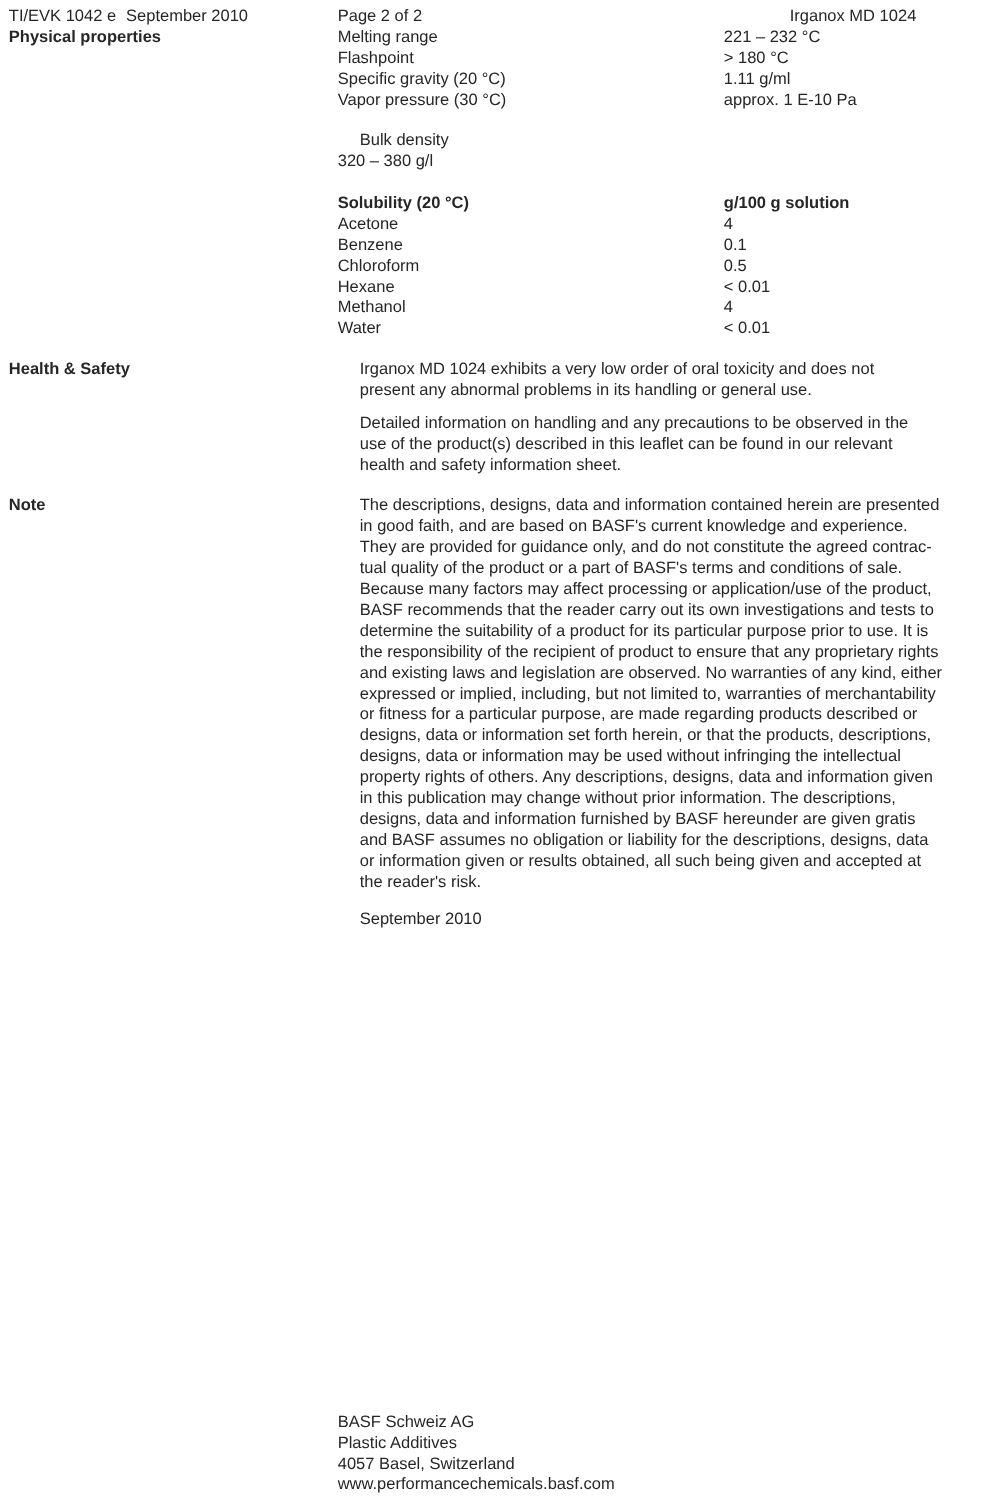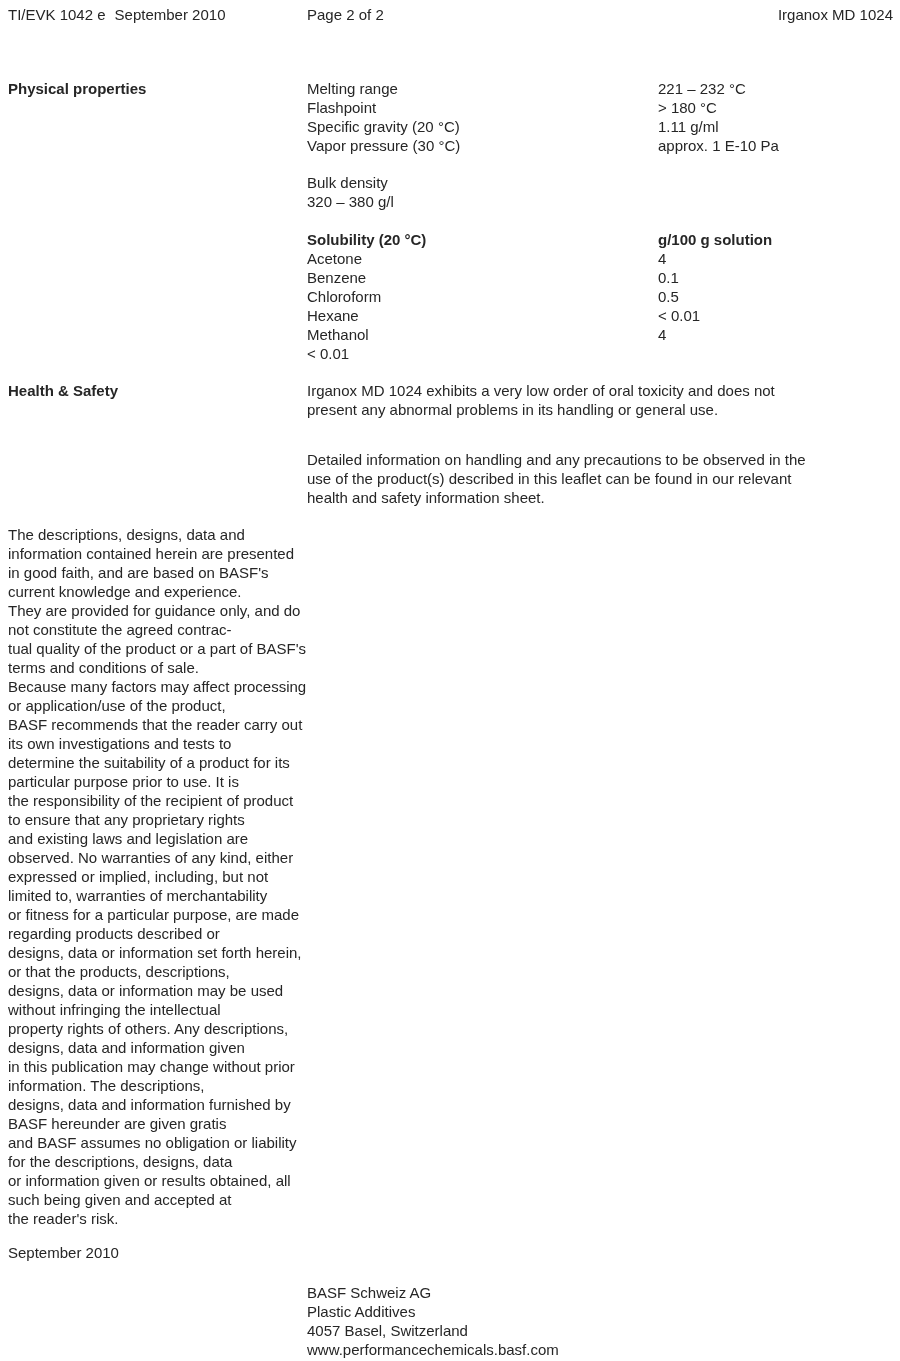--- a/index.html
+++ b/index.html
@@ -16,36 +16,36 @@
     padding-top: 5px;
     overflow: hidden;
   }
   .row {
     display: grid;
     grid-template-columns: 299px 351px 1fr;
     padding-left: 8px;
     padding-right: 7px;
   }
   .row .c3 { padding-right: 0; }
-  .header .c3 { text-align: right; }
+  .header .c3 { text-align: center; }
   .bold { font-weight: bold; }
   .gap { margin-left: 9px; }
-  .mt-section { margin-top: 55px; }
-  .mt-blank18 { margin-top: 18px; }
+  .mt-section { }
+  .mt-blank18 { margin-top: 18px; gap: 20px; }
   .mt-blank19 { margin-top: 19px; }
   .mt-blank15 { margin-top: 15px; }
   .textblock {
     display: grid;
     grid-template-columns: 299px 1fr;
     padding-left: 8px;
     padding-right: 7px;
   }
   .textblock .body { max-width: 578px; }
   .multiline { white-space: pre-line; }
-  .para + .para { margin-top: 31px; }
+  .para + .para { margin-top: 11px; }
   .footer {
     position: absolute;
     left: 307px;
     top: 1283px;
   }
 </style>
 </head>
 <body>
 
 <div class="page">
@@ -114,35 +114,37 @@
     <div class="c2">Hexane</div>
     <div class="c3">&lt; 0.01</div>
   </div>
   <div class="row">
     <div class="c1"></div>
     <div class="c2">Methanol</div>
     <div class="c3">4</div>
   </div>
   <div class="row">
     <div class="c1"></div>
+    <div class="c2">Water</div>
     <div class="c3">&lt; 0.01</div>
   </div>
 
   <div class="textblock mt-blank18">
     <div class="c1 bold">Health &amp; Safety</div>
     <div class="body">
       <div class="para multiline">Irganox MD 1024 exhibits a very low order of oral toxicity and does not
 present any abnormal problems in its handling or general use.</div>
       <div class="para multiline">Detailed information on handling and any precautions to be observed in the
 use of the product(s) described in this leaflet can be found in our relevant
 health and safety information sheet.</div>
     </div>
   </div>
 
   <div class="textblock mt-blank18">
+    <div class="c1 bold">Note</div>
     <div class="body">
       <div class="multiline">The descriptions, designs, data and information contained herein are presented
 in good faith, and are based on BASF's current knowledge and experience.
 They are provided for guidance only, and do not constitute the agreed contrac-
 tual quality of the product or a part of BASF's terms and conditions of sale.
 Because many factors may affect processing or application/use of the product,
 BASF recommends that the reader carry out its own investigations and tests to
 determine the suitability of a product for its particular purpose prior to use. It is
 the responsibility of the recipient of product to ensure that any proprietary rights
 and existing laws and legislation are observed. No warranties of any kind, either

